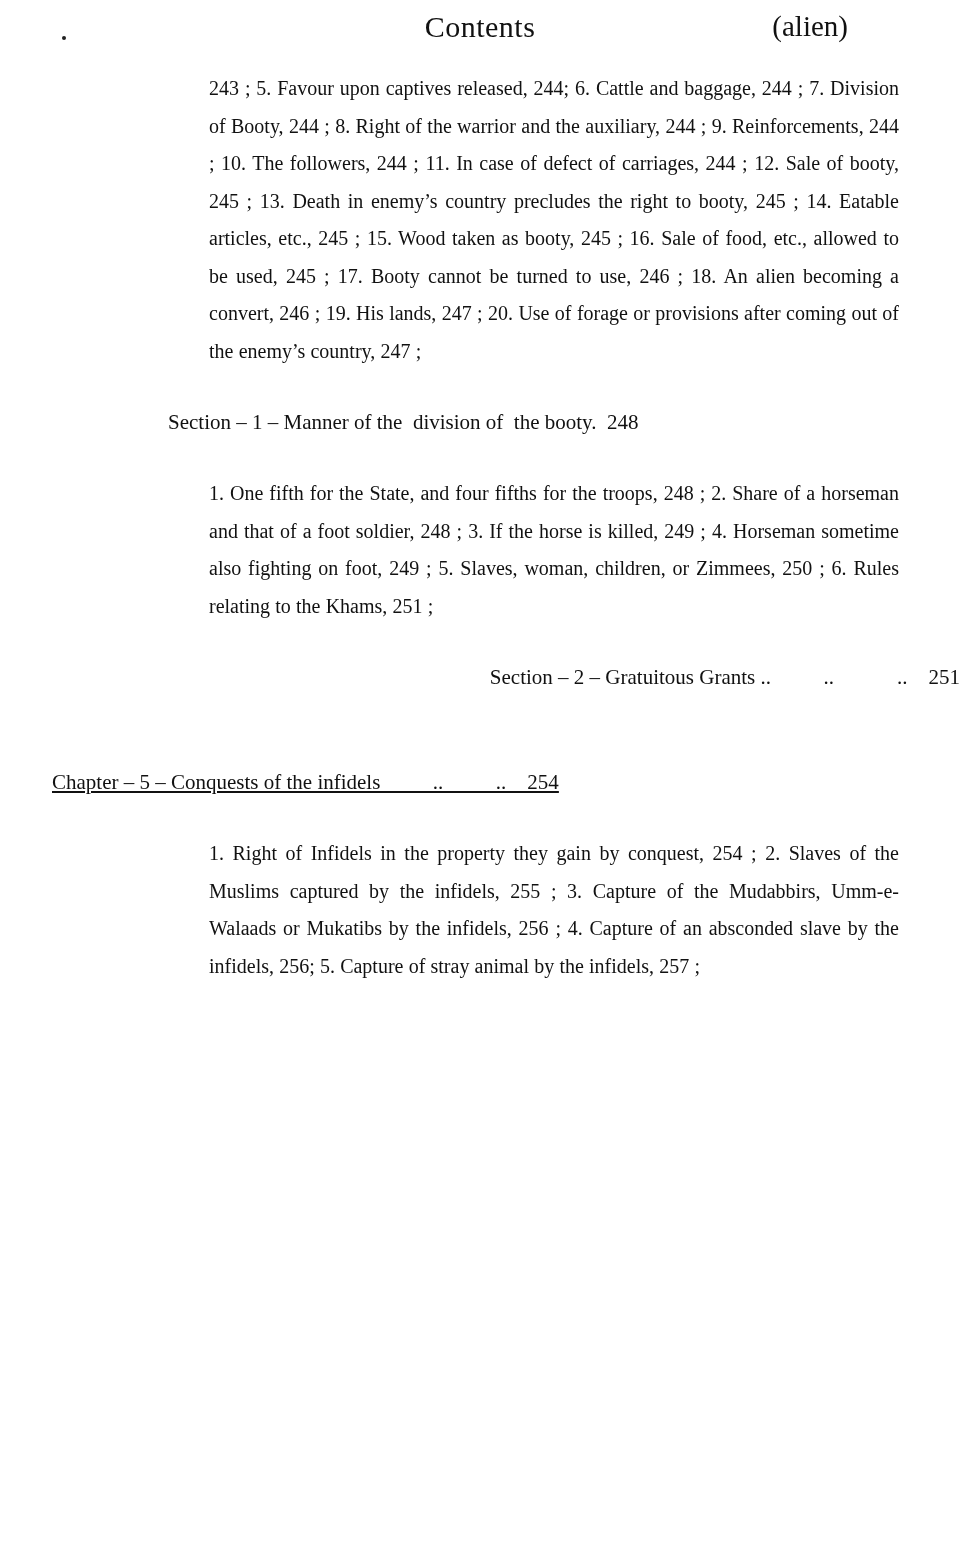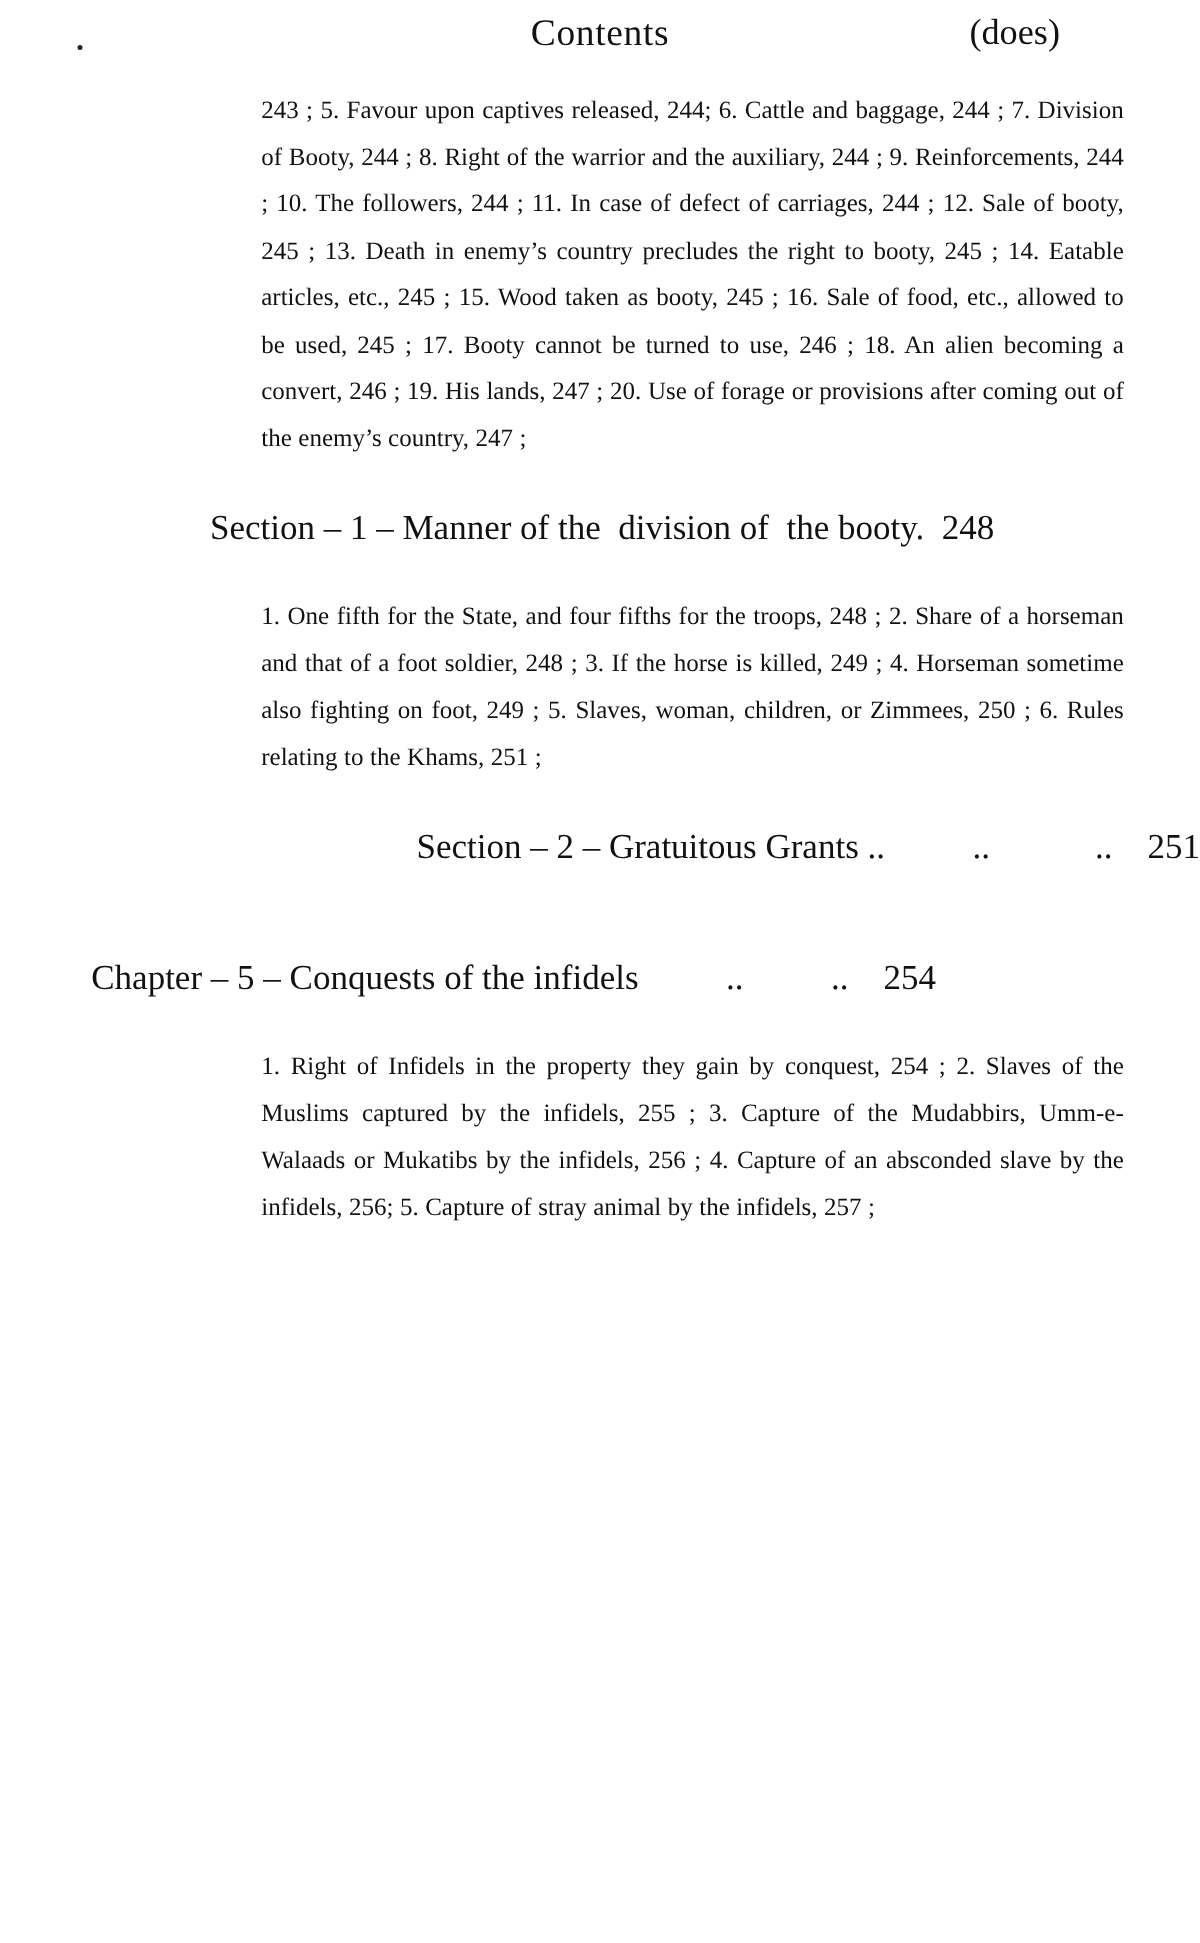--- a/index.html
+++ b/index.html
@@ -76,38 +76,38 @@
     text-align: justify;
     text-justify: inter-word;
     word-spacing: 0.2px;
   }
   .note.last-left {
     text-align-last: left;
   }
 
   
   .entry {
-    font-size: 28px;
+    font-size: 21px;
     line-height: 37px;
     white-space: pre;
   }
   .entry-section1 { margin-left: 168px; }
   .entry-section2 { margin-left: 82px; text-align: right; }
-  .entry-chapter5 { margin-left: 73px; }
+  .entry-chapter5 { margin-left: 52px; text-decoration: underline; }
   .gap-md { height: 34px; }
 </style>
 </head>
 <body>
 
 <div class="page">
 
   <div class="header">
     <div class="dot"></div>
     <div class="title">Contents</div>
-    <div class="folio">(does)</div>
+    <div class="folio">(alien)</div>
   </div>
 
   <div class="content">
 
     <p class="note last-left">243 ; 5. Favour upon captives released, 244; 6. Cattle and baggage, 244 ; 7. Division of Booty, 244 ; 8. Right of the warrior and the auxiliary, 244 ; 9. Reinforcements, 244 ; 10. The followers, 244 ; 11. In case of defect of carriages, 244 ; 12. Sale of booty, 245 ; 13. Death in enemy’s country precludes the right to booty, 245 ;   14. Eatable articles, etc., 245 ; 15. Wood taken as booty, 245 ; 16. Sale of food, etc., allowed to be used, 245 ; 17. Booty cannot be turned to use, 246 ; 18. An alien becoming a convert, 246 ; 19. His lands, 247 ; 20. Use of forage or provisions after coming out of the enemy’s country, 247 ;</p>
 
     <div class="gap-md"></div>
 
     <div class="entry entry-section1">Section – 1 – Manner of the  division of  the booty.  248</div>
 

